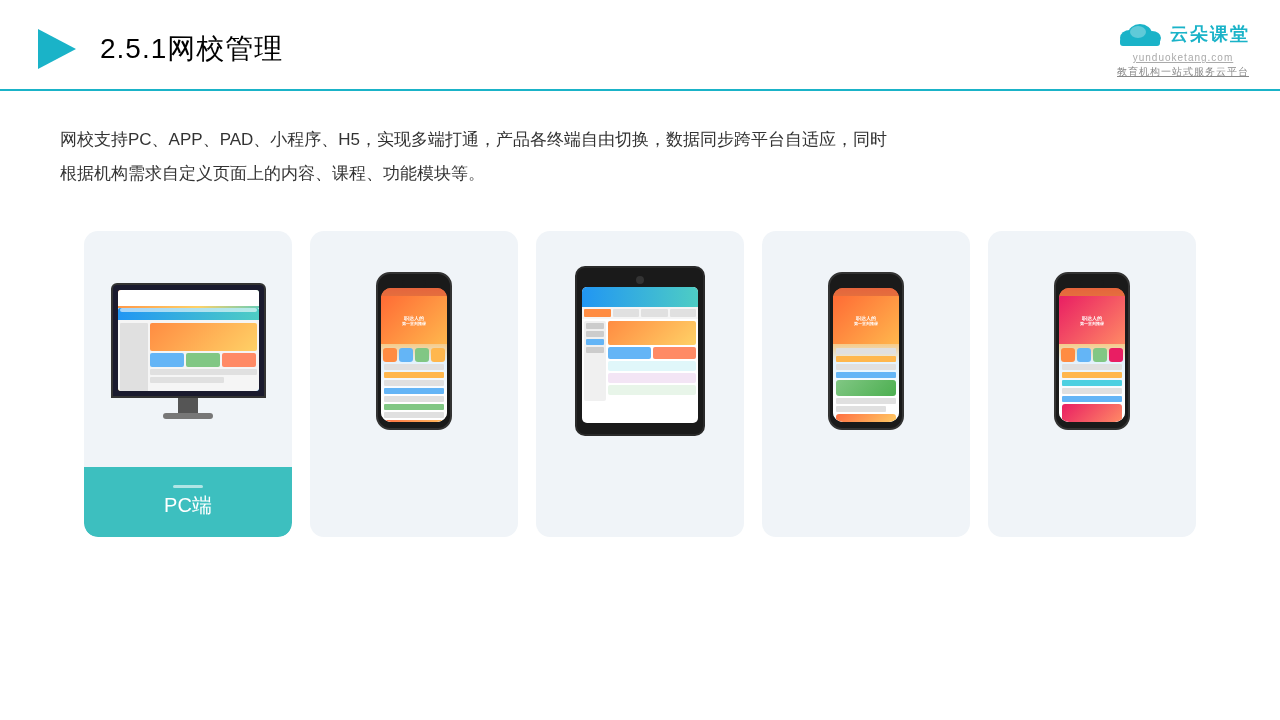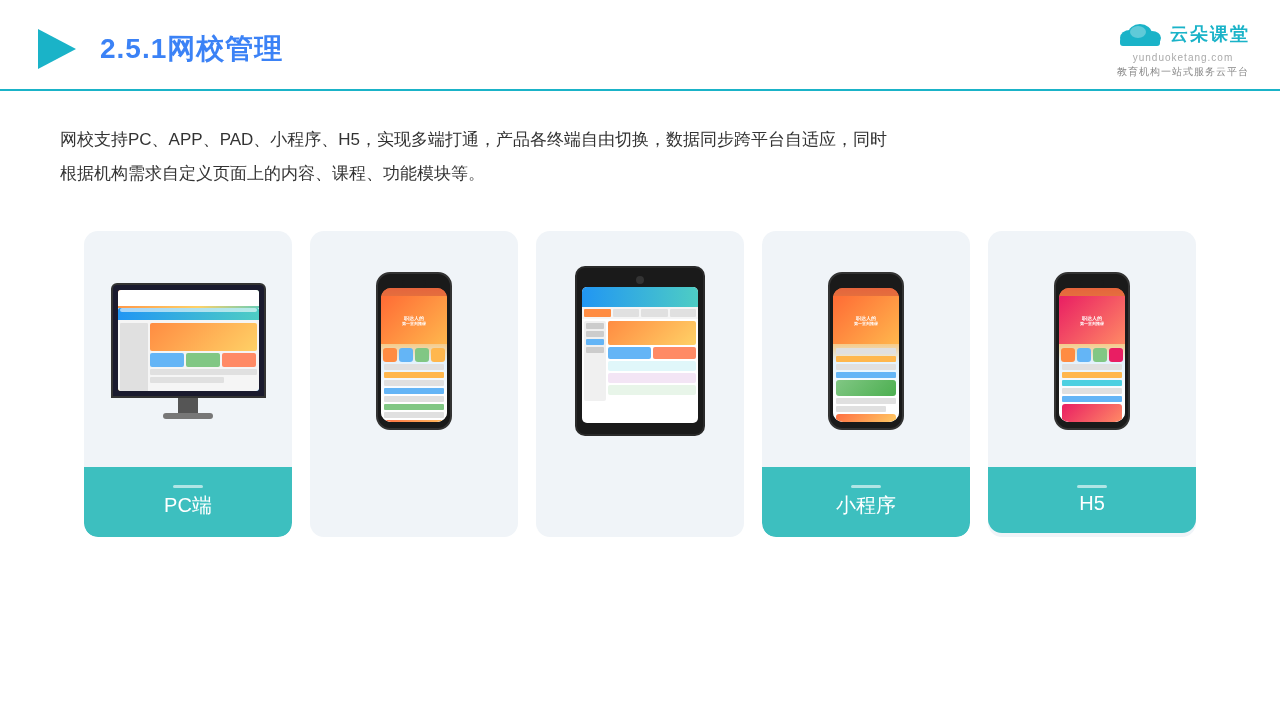--- a/index.html
+++ b/index.html
@@ -23,22 +23,22 @@
       display: flex;
       align-items: center;
       gap: 18px;
     }
     .play-icon {
       width: 52px;
       height: 52px;
     }
     .page-title {
       font-size: 28px;
-      font-weight: bold;
-      color: #3b82f6;
+      font-weight: normal;
+      color: #000000;
       letter-spacing: 1px;
     }
     .logo-area {
       display: flex;
       flex-direction: column;
       align-items: center;
       justify-content: flex-end;
     }
     .logo-cloud {
       display: flex;
@@ -53,20 +53,21 @@
       font-size: 18px;
       font-weight: bold;
       color: #1ab3c8;
       letter-spacing: 2px;
     }
     .logo-sub {
       font-size: 10px;
       color: #888;
       margin-top: 2px;
       letter-spacing: 1px;
+      text-decoration: underline;
     }
 
     
     .description {
       padding: 32px 60px 0 60px;
       font-size: 17px;
       color: #333;
       line-height: 2;
       max-width: 960px;
     }
@@ -441,24 +442,20 @@
               <div style="height:6px;background:#64b5f6;border-radius:1px;margin:2px 1px;"></div>
               <div style="height:16px;background:linear-gradient(135deg,#81c784,#4caf50);border-radius:3px;margin:2px 1px;"></div>
               <div style="height:6px;background:#e0e0e0;border-radius:1px;margin:2px 1px;"></div>
               <div style="height:6px;background:#e0e0e0;border-radius:1px;margin:2px 1px;width:80%;"></div>
               <div style="height:14px;background:linear-gradient(135deg,#ff7043,#ffd166);border-radius:3px;margin:2px 1px;"></div>
             </div>
           </div>
         </div>
       </div>
     </div>
-    <div class="card-label">
-      <div class="card-divider"></div>
-      小程序
-    </div>
   </div>
 
   <div class="card">
     <div class="card-image-area">
       <div class="phone-mockup">
         <div class="phone-notch"></div>
         <div class="phone-screen">
           <div class="phone-screen-inner">
             <div class="phone-status-bar"></div>
             <div class="phone-banner" style="background:linear-gradient(135deg,#e91e63,#ff8a65);">
@@ -479,19 +476,15 @@
               <div class="phone-row teal"></div>
               <div class="phone-row"></div>
               <div class="phone-row blue"></div>
               <div style="height:18px;background:linear-gradient(135deg,#e91e63,#ff8a65);border-radius:3px;margin:2px 1px;"></div>
 
             </div>
           </div>
         </div>
       </div>
     </div>
-    <div class="card-label">
-      <div class="card-divider"></div>
-      H5
-    </div>
   </div>
 
 </div>
 
 </body></html>

